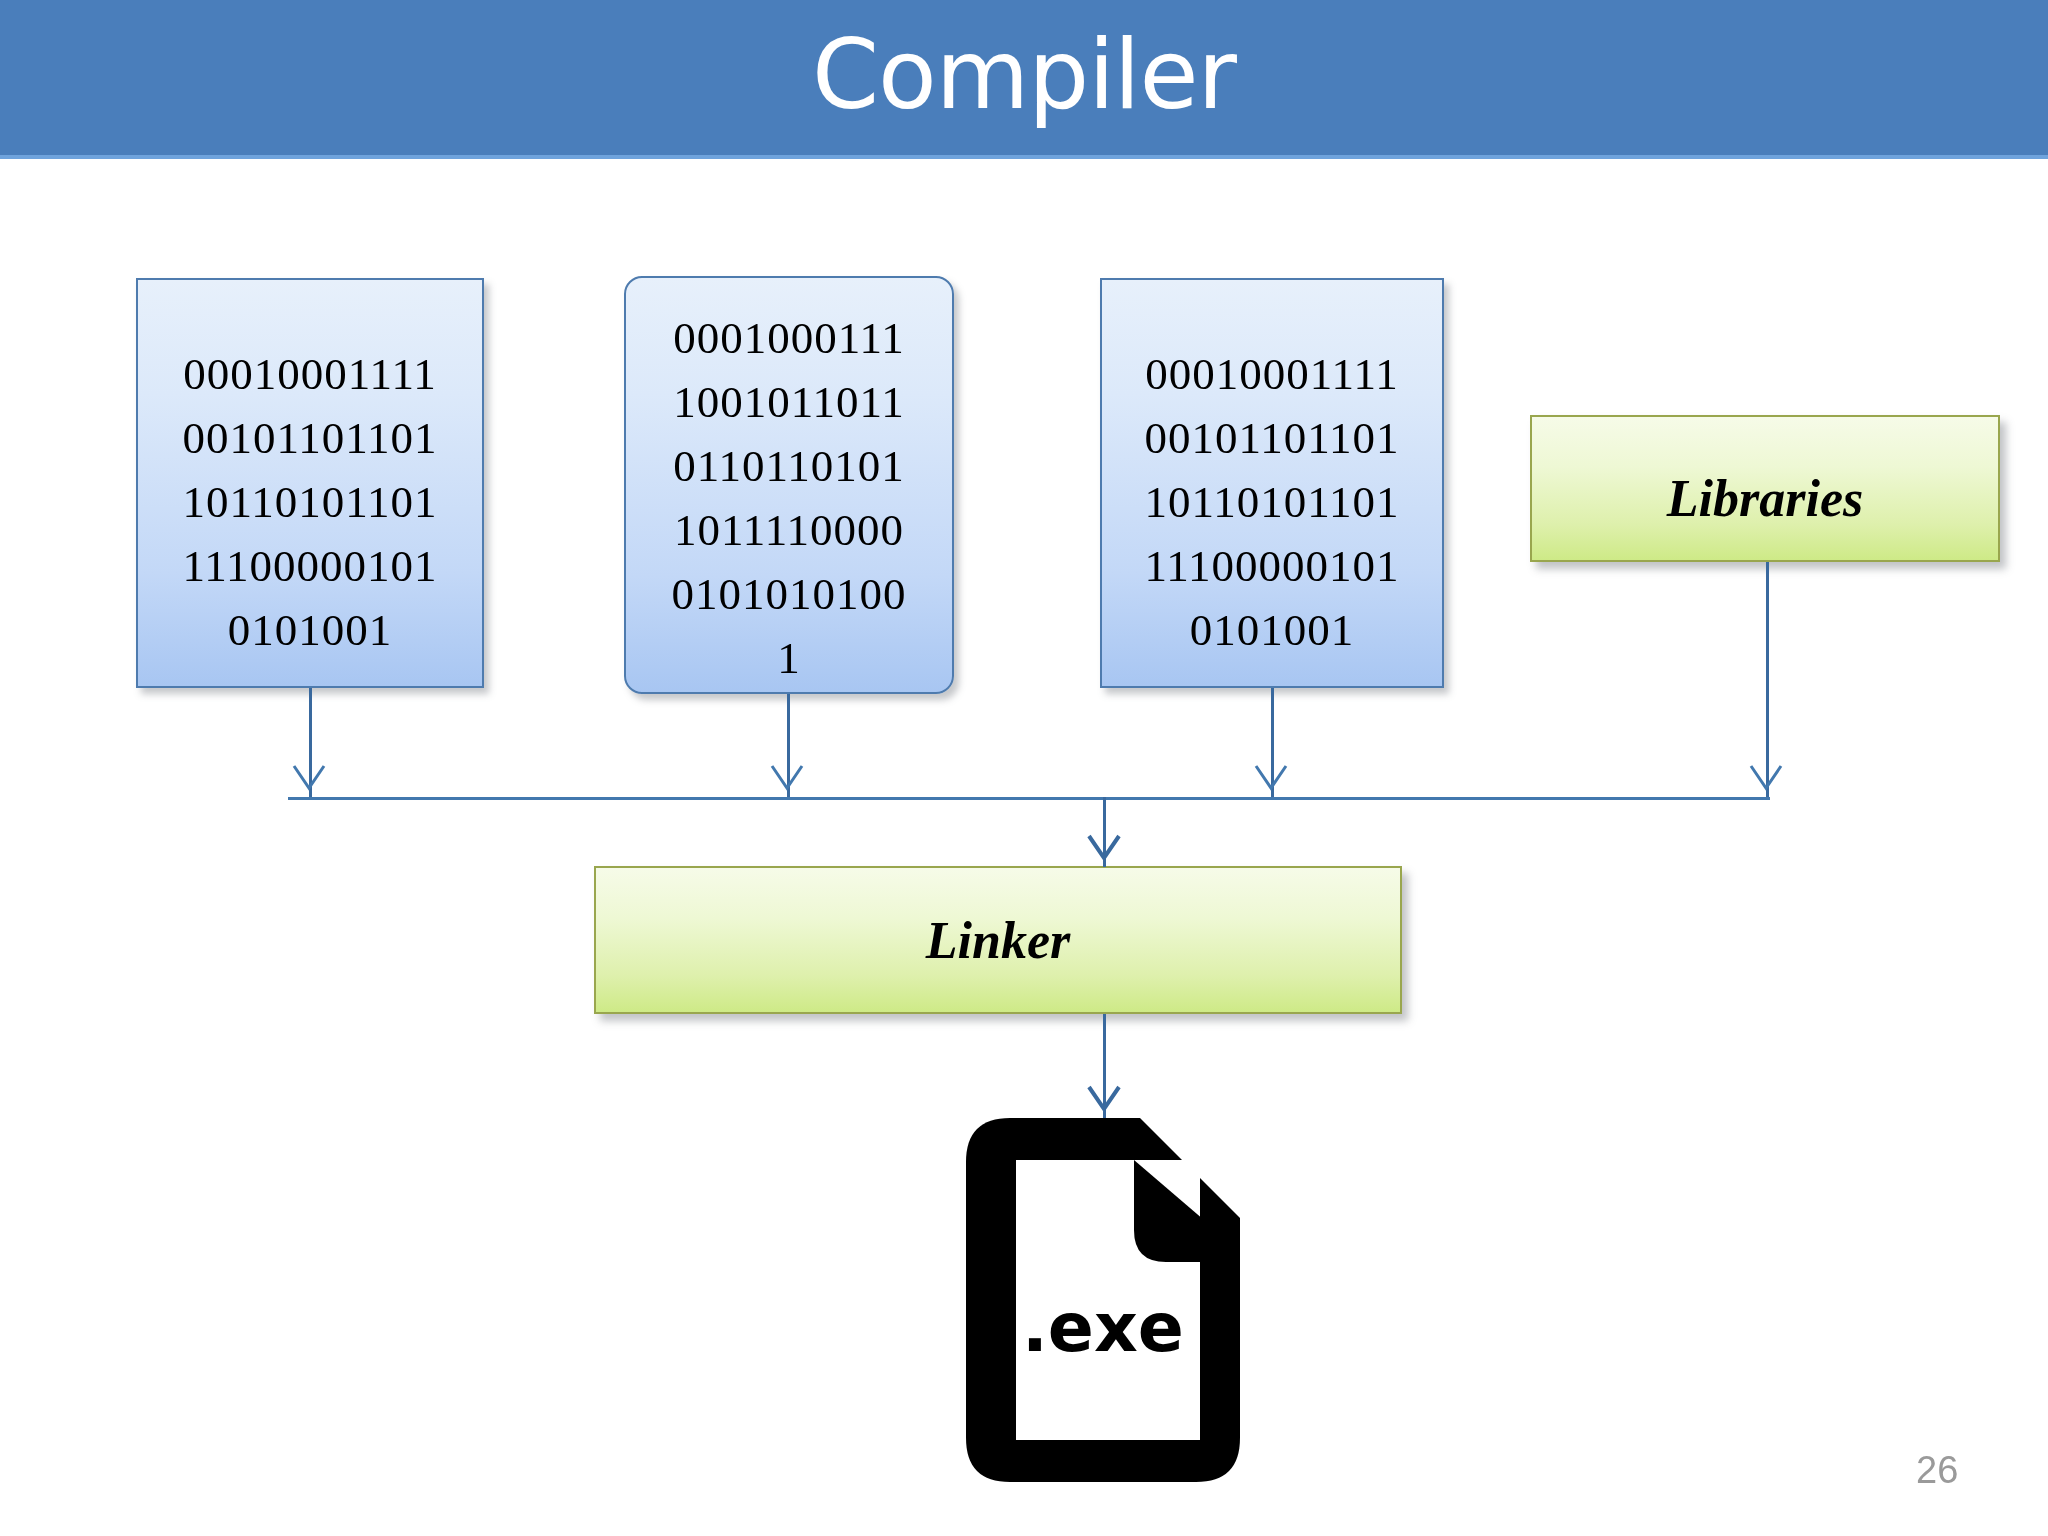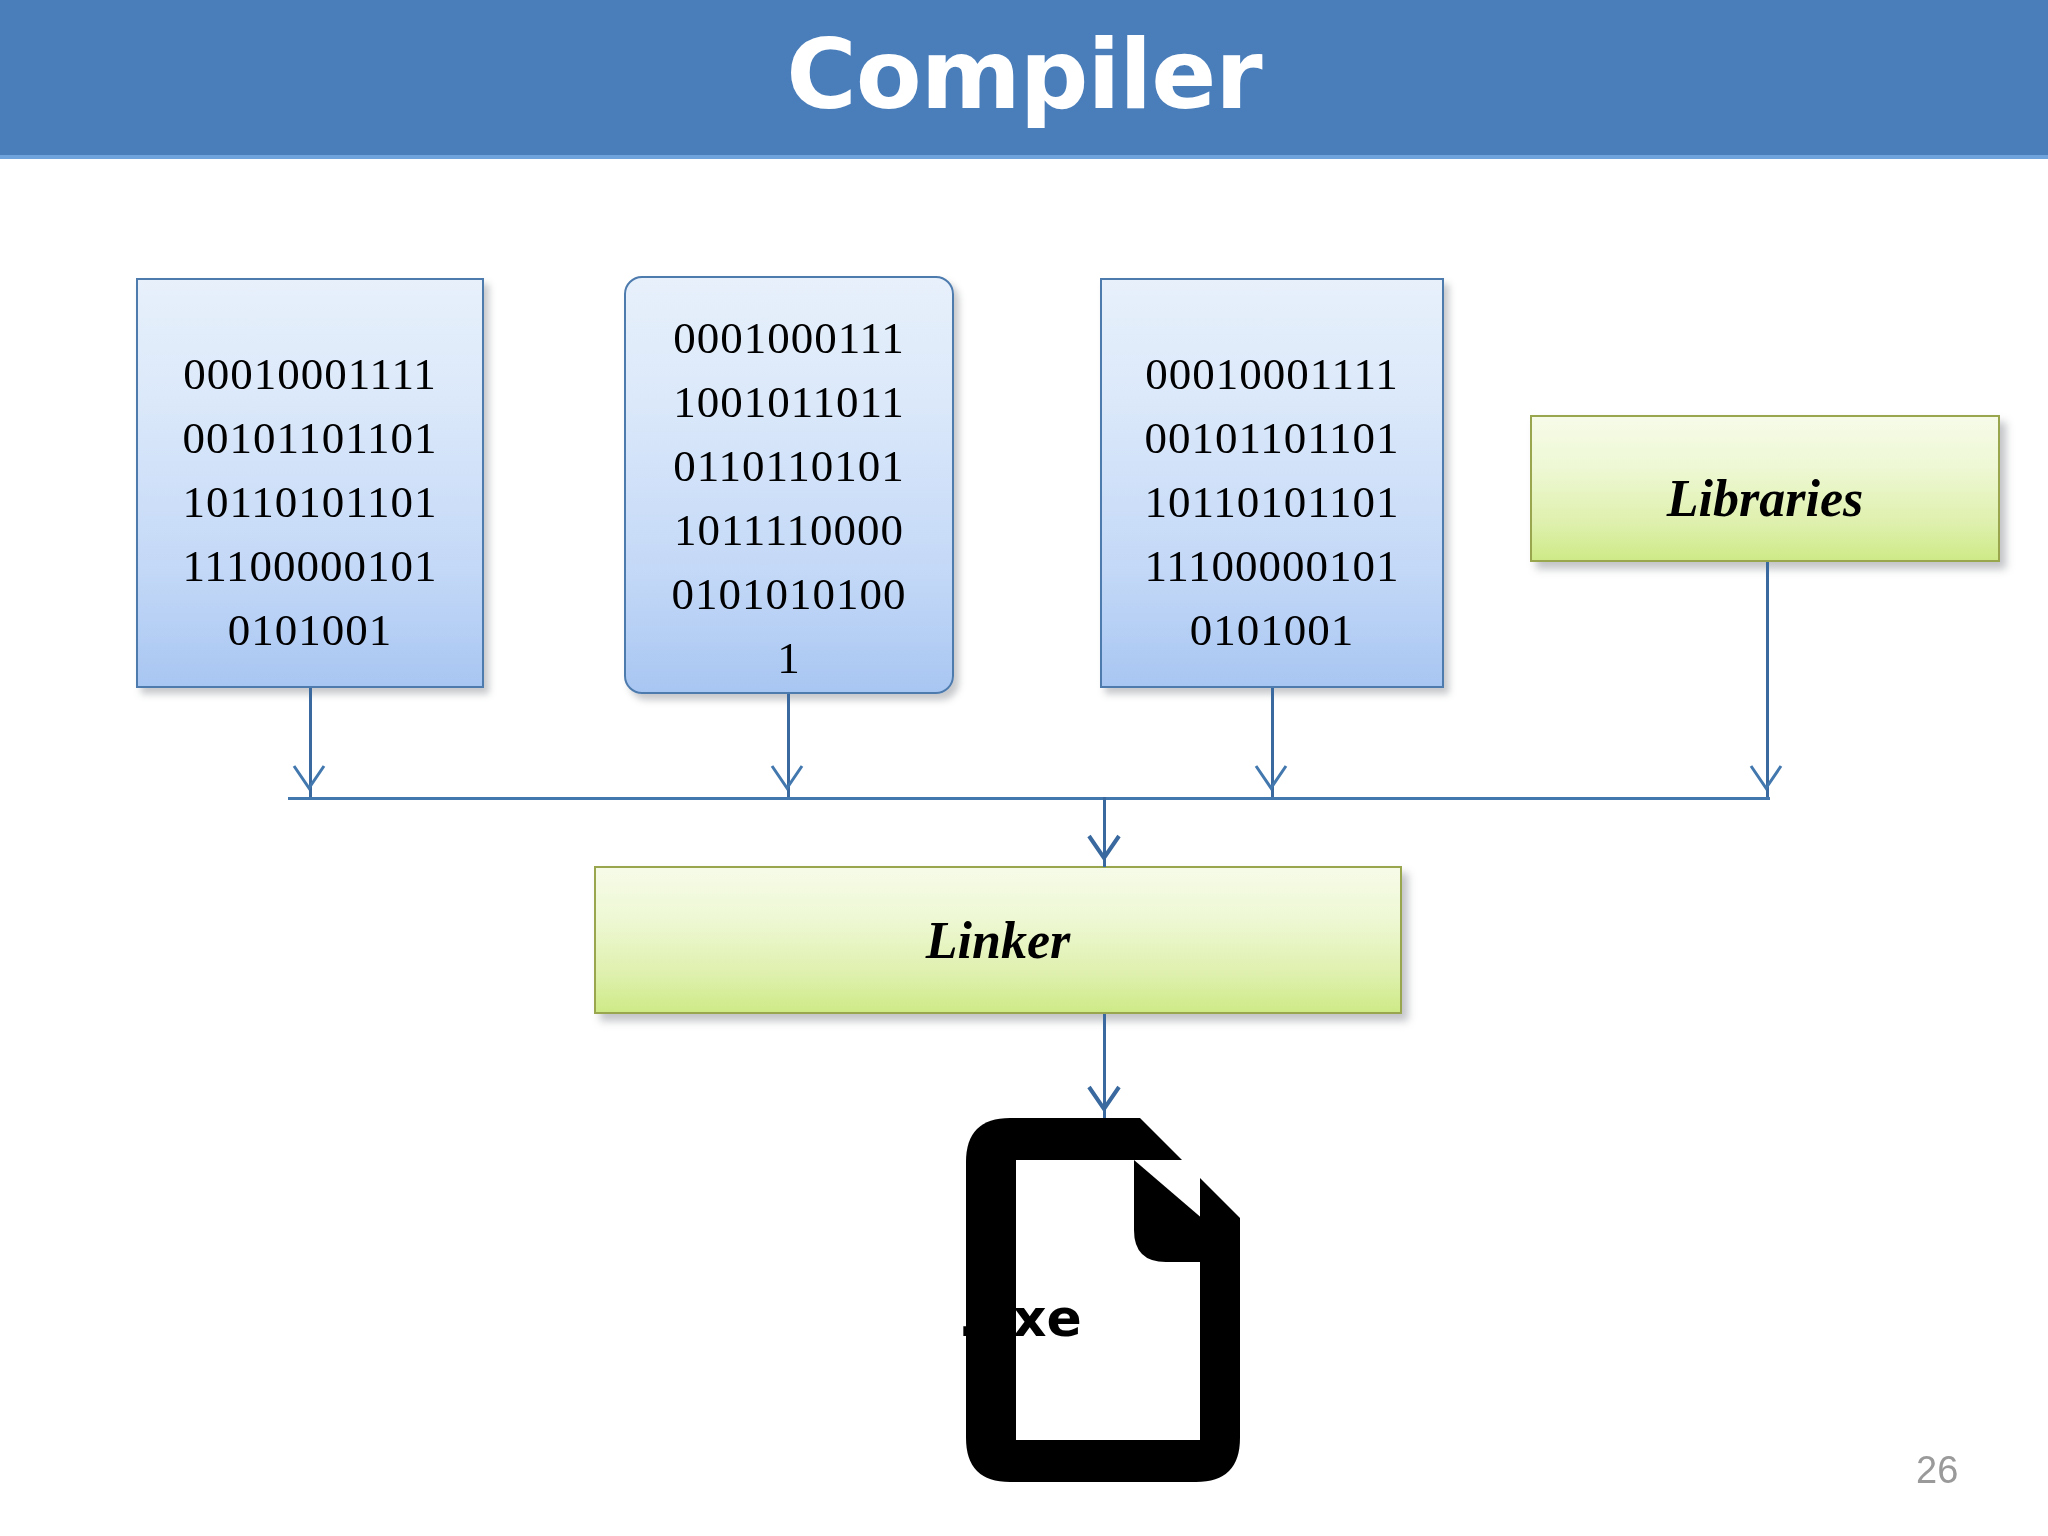--- a/index.html
+++ b/index.html
@@ -40,21 +40,21 @@
   #slide-title {
     position: absolute;
     left: 0;
     top: 0;
     width: 2048px;
     height: 155px;
     line-height: 150px;
     text-align: center;
     color: #FFFFFF;
     font-family: "DejaVu Sans", sans-serif;
-    font-weight: bold;
+    font-weight: normal;
     font-size: 96px;
     letter-spacing: -1px;
     white-space: nowrap;
   }
 
   
   .code-box {
     position: absolute;
     box-sizing: border-box;
     border: 2px solid #4E7BAE;
@@ -225,17 +225,17 @@
     <path d="M 62 54
              L 62 326
              L 238 326
              L 238 156
              L 202 156
              Q 168 156 168 122
              L 168 54 Z" fill="#FFFFFF"></path>
     <rect x="58" y="50" width="184" height="280" fill="#FFFFFF"></rect>
     <path d="M 176 50 L 176 120 Q 176 152 208 152 L 246 152 L 246 110 Z" fill="#000000"></path>
   </svg>
-  <div id="exe-label" style="left:958px; top:1288px; width:290px; text-align:left; font-size:52px;">.exe</div>
+  <div id="exe-label" style="left:958px; top:1288px; width:290px; text-align:center; font-size:68px;">.exe</div>
 
   <div id="page-number" style="left:1916px; top:1449px;">26</div>
 
 </div>
 
 </body></html>

